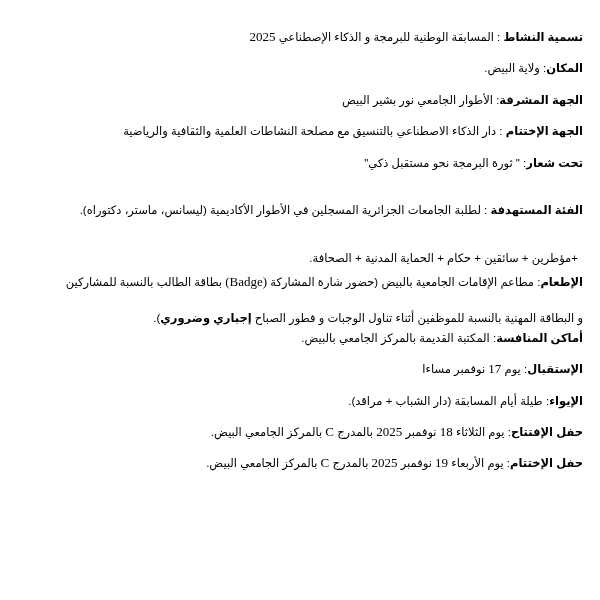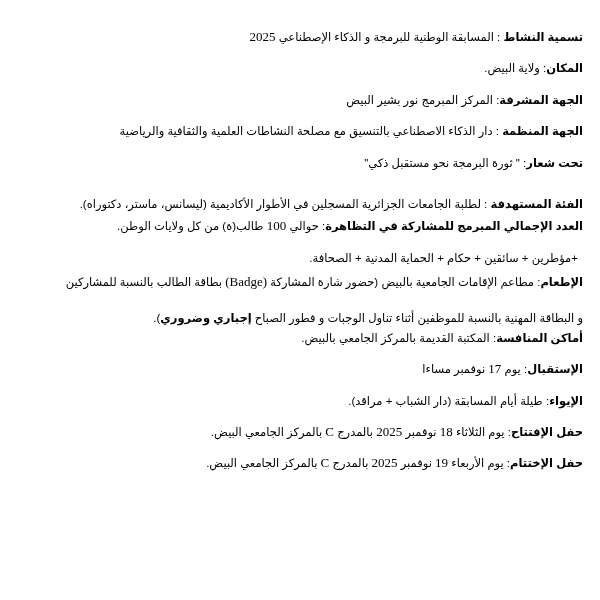--- a/index.html
+++ b/index.html
@@ -52,38 +52,35 @@
 
   <div class="line" style="top:29px;">
     <b>تسمية النشاط</b><span> : </span><span>المسابقة الوطنية للبرمجة و الذكاء الإصطناعي </span><span class="num">2025</span>
   </div>
 
   <div class="line" style="top:60px;">
     <b>المكان</b><span>: </span><span>ولاية البيض.</span>
   </div>
 
   <div class="line" style="top:92px;">
-    <b>الجهة المشرفة</b><span>: </span><span>المركز المبرمج نور بشير البيض</span>
+    <b>الجهة المشرفة</b><span>: </span><span>الأطوار الجامعي نور بشير البيض</span>
   </div>
 
   <div class="line" style="top:123px;">
-    <b>الجهة المنظمة</b><span> : </span><span>دار الذكاء الاصطناعي بالتنسيق مع مصلحة النشاطات العلمية والثقافية والرياضية</span>
+    <b>الجهة الإختتام</b><span> : </span><span>دار الذكاء الاصطناعي بالتنسيق مع مصلحة النشاطات العلمية والثقافية والرياضية</span>
   </div>
 
   <div class="line" style="top:155px;">
     <b>تحت شعار</b><span>: </span><span>" ثورة البرمجة نحو مستقبل ذكي"</span>
   </div>
 
-  <div class="line" style="top:196px;margin-left:12px;">
+  <div class="line" style="top:202px;margin-left:12px;">
     <b>الفئة المستهدفة</b><span> : </span><span>لطلبة الجامعات الجزائرية المسجلين في الأطوار الأكاديمية (ليسانس، ماستر، دكتوراه).</span>
   </div>
 
-  <div class="line" style="top:218px;">
-    <b>العدد الإجمالي المبرمج للمشاركة في التظاهرة</b><span>: </span><span>حوالي </span><span class="num">100</span><span> طالب(ة) من كل ولايات الوطن.</span>
-  </div>
 
   <div class="line" style="top:250px; right:22px;">
     <span>+مؤطرين + سائقين + حكام + الحماية المدنية + الصحافة.</span>
   </div>
 
   <div class="line" style="top:274px;">
     <b>الإطعام</b><span>: </span><span>مطاعم الإقامات الجامعية بالبيض (حضور شارة المشاركة </span><span class="latin-bold">(Badge)</span><span> بطاقة الطالب بالنسبة للمشاركين</span>
   </div>
 
   <div class="line" style="top:310px;text-align:center;">

